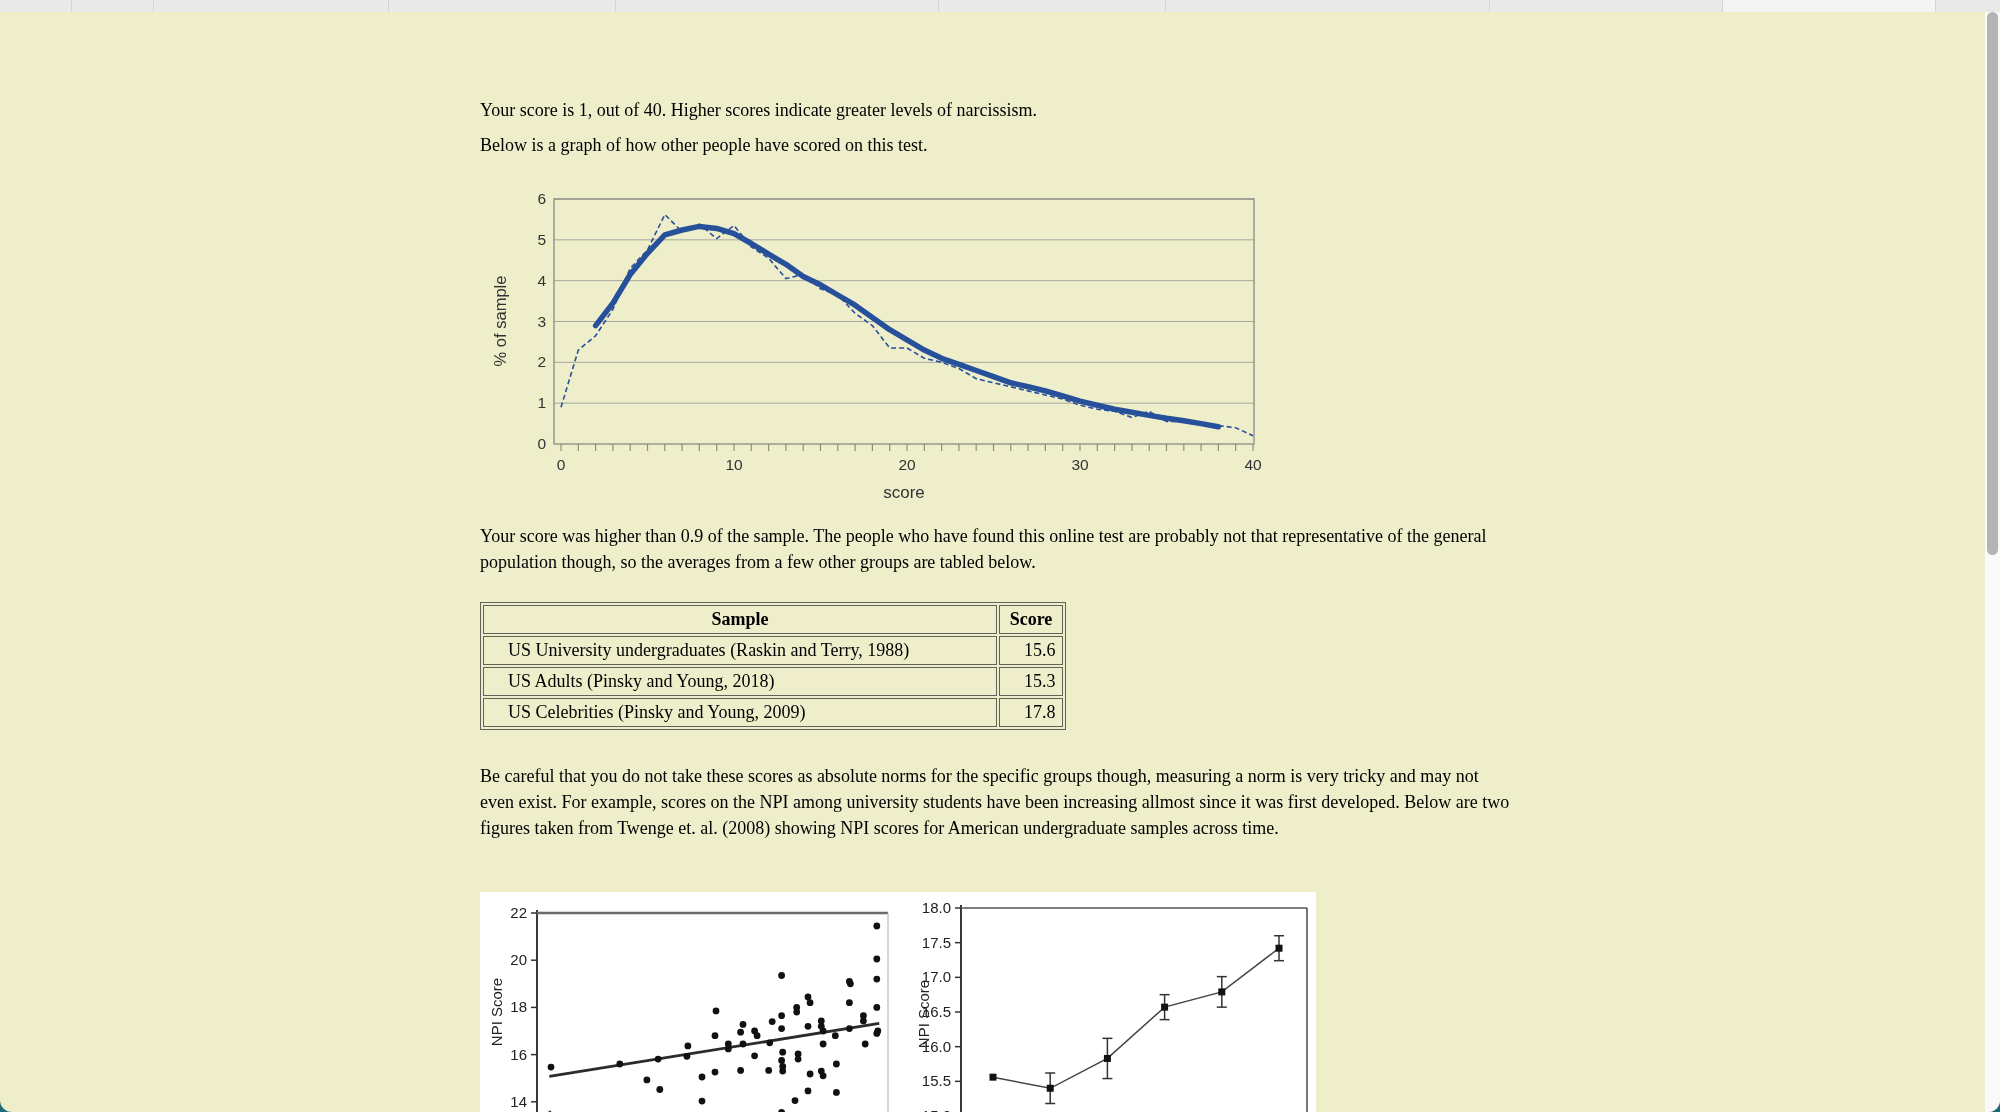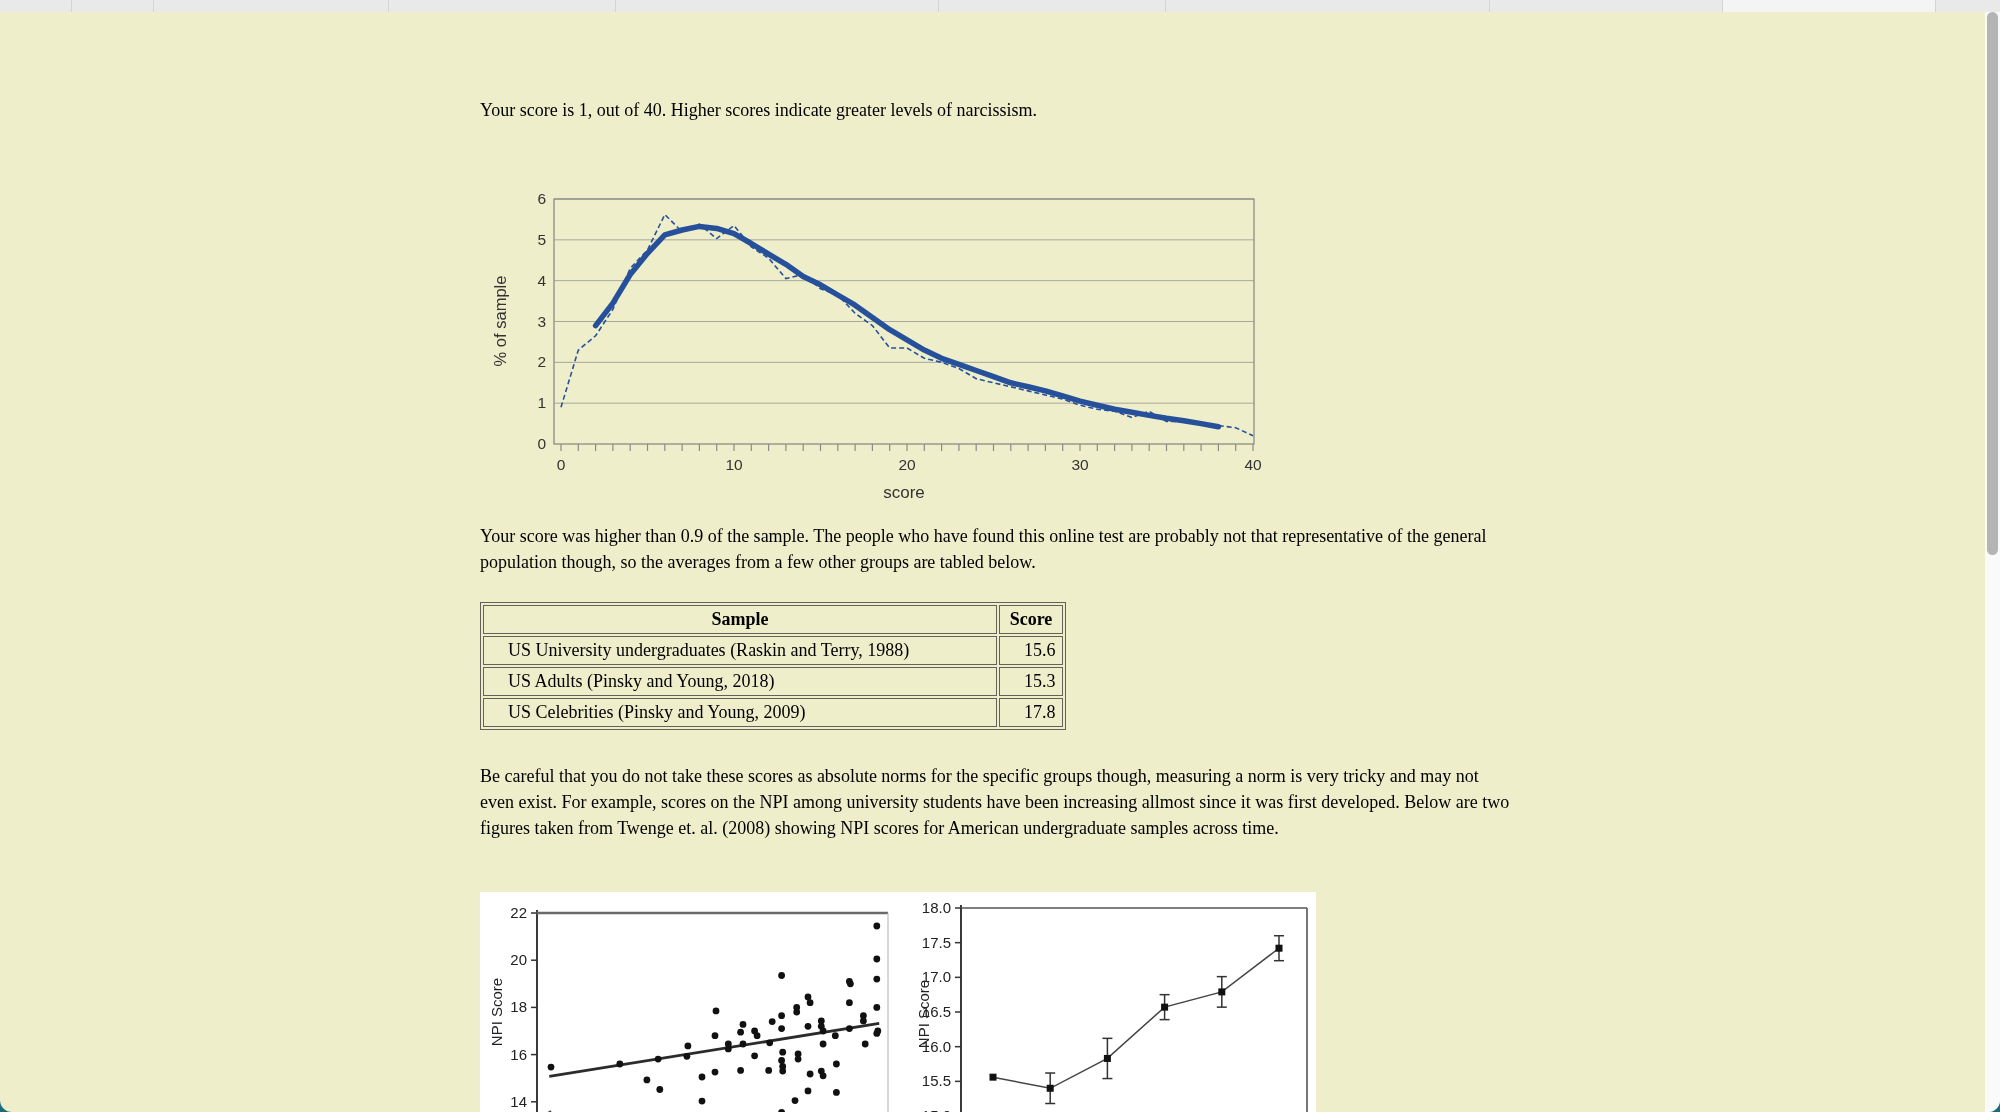--- a/index.html
+++ b/index.html
@@ -71,20 +71,21 @@
     <div class="sep" style="left:938px;"></div>
     <div class="sep" style="left:1165px;"></div>
     <div class="sep" style="left:1489px;"></div>
     <div class="sep" style="left:1722px;"></div>
     <div class="sep" style="left:1935px;"></div>
   </div>
 
   <div class="page">
 
     <div class="para" style="top:70px;margin-top:15px;">Your score is 1, out of 40. Higher scores indicate greater levels of narcissism.</div>
+    <div class="para" style="top:120px;">Below is a graph of how other people have scored on this test.</div>
 
     <svg class="fig1" id="fig1" viewBox="0 0 790 330">
         <line x1="62" y1="215.16666666666666" x2="762" y2="215.16666666666666" stroke="#a8a89e" stroke-width="1"></line>
         <line x1="62" y1="174.33333333333331" x2="762" y2="174.33333333333331" stroke="#a8a89e" stroke-width="1"></line>
         <line x1="62" y1="133.5" x2="762" y2="133.5" stroke="#a8a89e" stroke-width="1"></line>
         <line x1="62" y1="92.66666666666666" x2="762" y2="92.66666666666666" stroke="#a8a89e" stroke-width="1"></line>
         <line x1="62" y1="51.833333333333314" x2="762" y2="51.833333333333314" stroke="#a8a89e" stroke-width="1"></line>
         <line x1="62" y1="11" x2="762" y2="11" stroke="#a8a89e" stroke-width="1"></line>
         <rect x="62" y="11" width="700" height="245" fill="none" stroke="#8c8c84" stroke-width="1.3"></rect>
         <line x1="69" y1="256" x2="69" y2="263" stroke="#8c8c84" stroke-width="1.2"></line>

